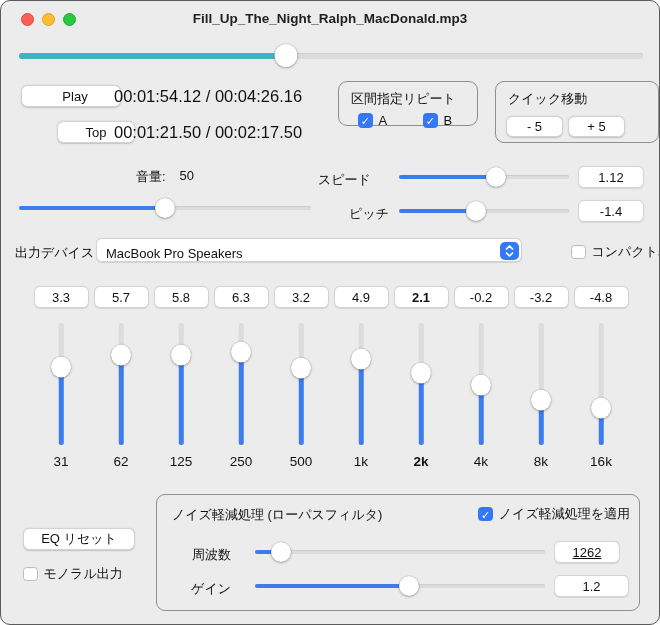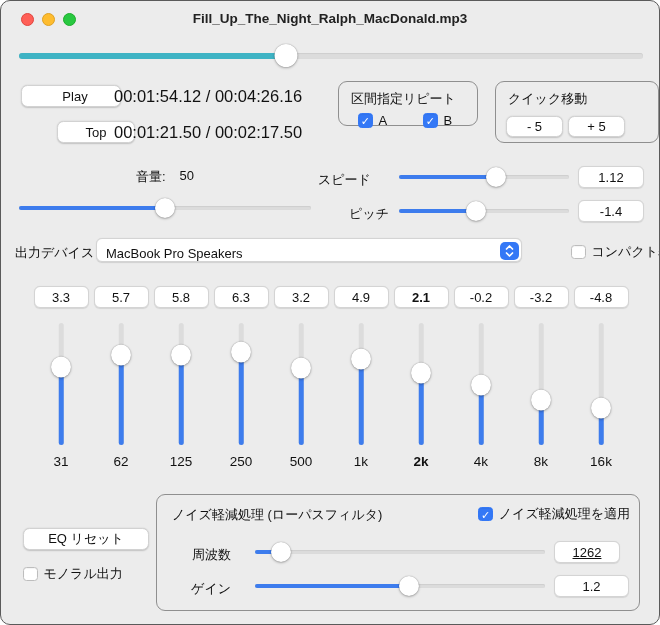--- a/index.html
+++ b/index.html
@@ -240,21 +240,21 @@
       <div class="valbox eq-value">-4.8</div>
       <div class="vslider" style="--frac: 70%;">
         <div class="vtrack"></div>
         <div class="vfill"></div>
         <div class="vhandle"></div>
       </div>
       <div class="eq-freq">16k</div>
     </div>
     </div>
 
-  <div class="btn" style="left:22px;top:527px;width:126px;height:22px;">EQ リセット</div>
+  <div class="btn" style="left:22px;top:527px;width:112px;height:22px;">EQ リセット</div>
   <div class="checkrow" style="left:22px;top:564px;">
     <span class="checkbox"></span>
     <span class="label" style="position:static;">モノラル出力</span>
   </div>
 
   <div class="groupbox" style="left:155px;top:493px;width:484px;height:117px;">
     <div class="label" style="left:15px;top:11px;">ノイズ軽減処理 (ローパスフィルタ)</div>
     <div class="checkrow" style="right:9px;top:10px;left:auto;">
       <span class="checkbox checked">
           <span class="check-glyph">✓</span>

